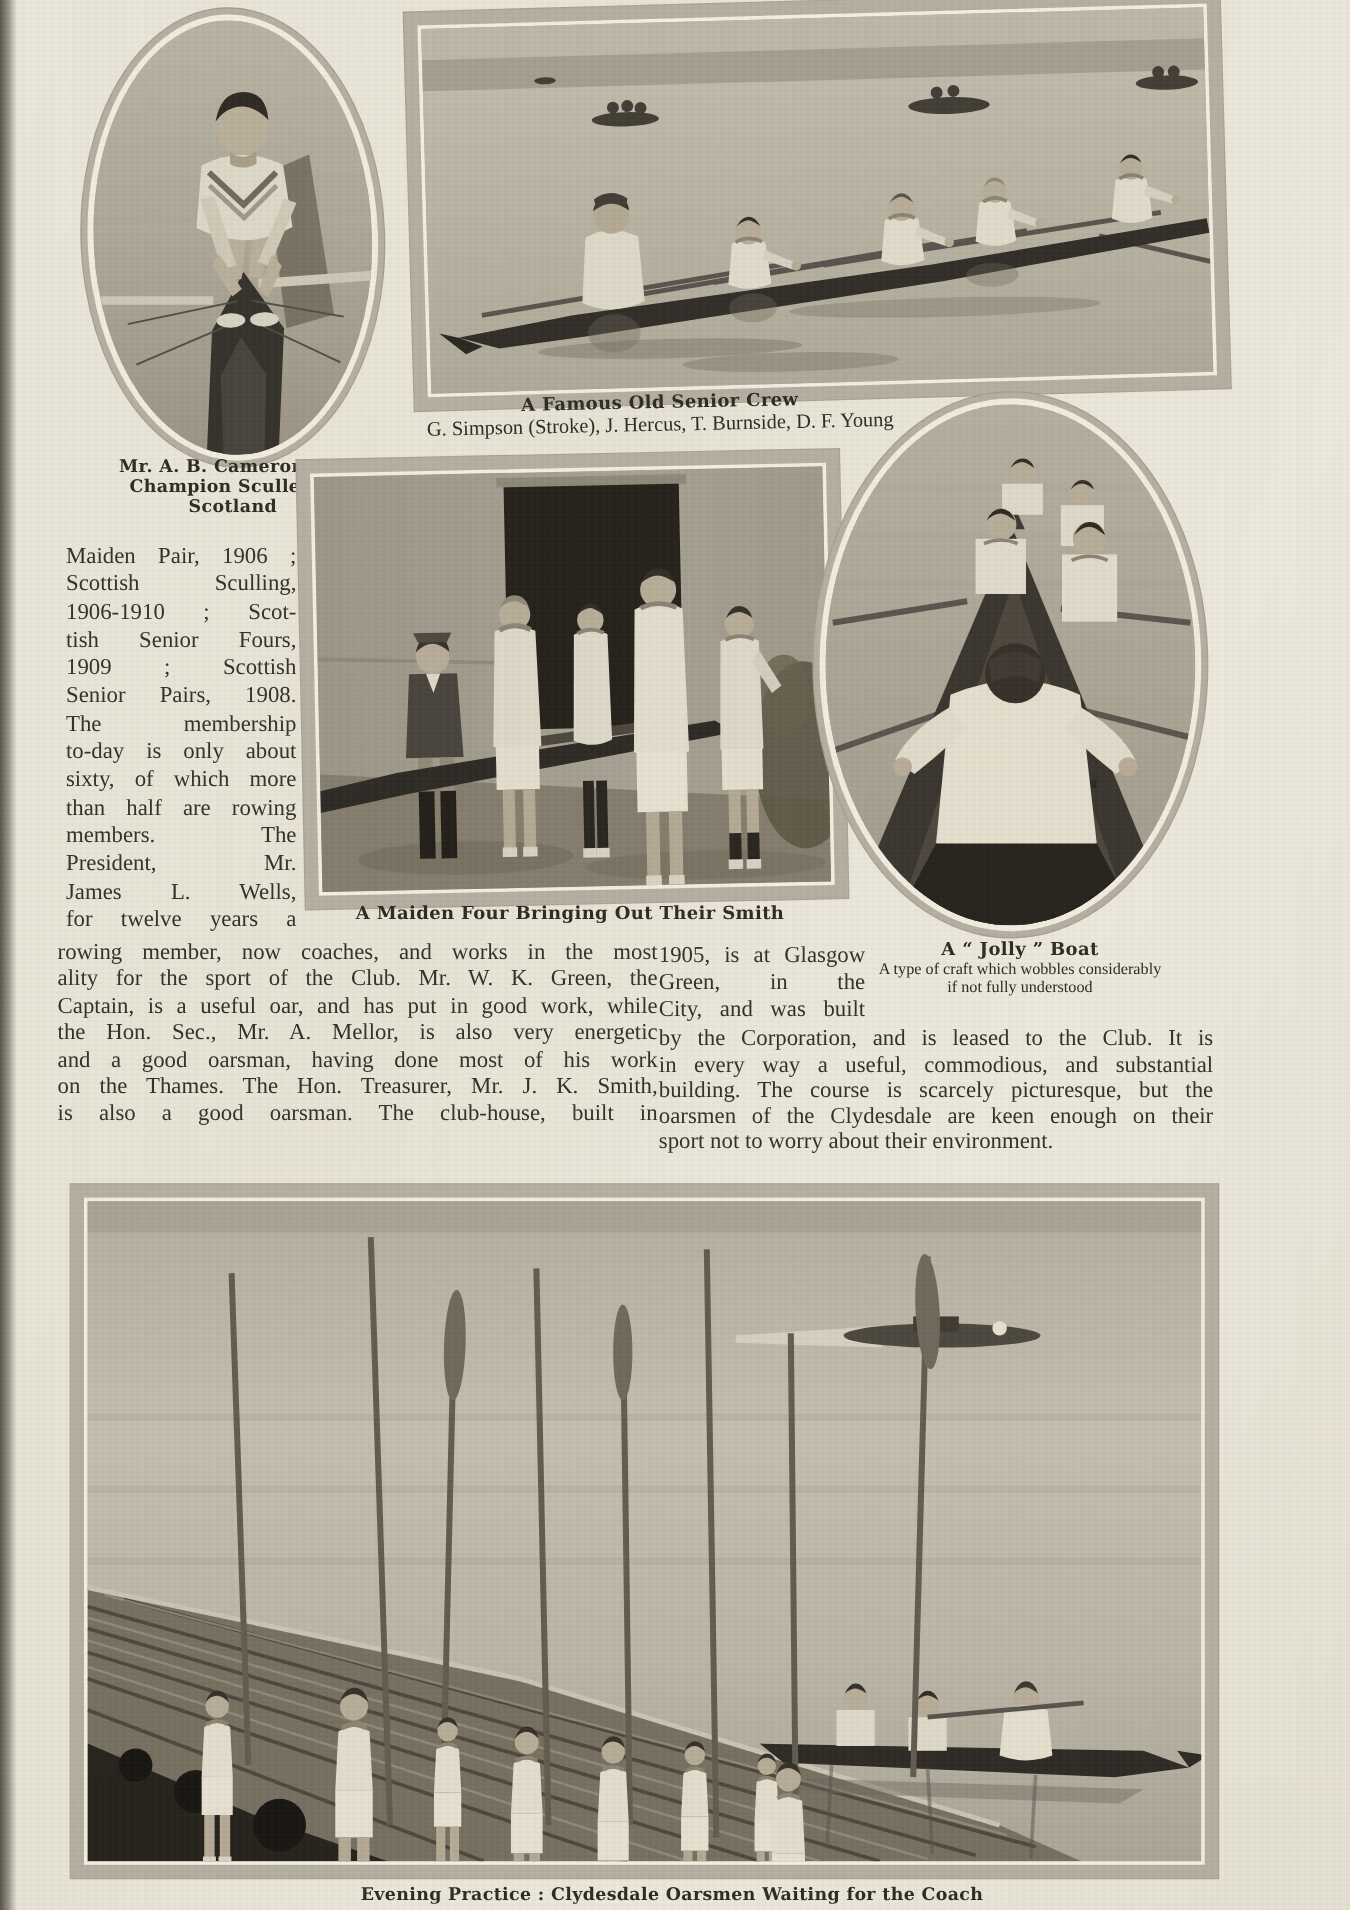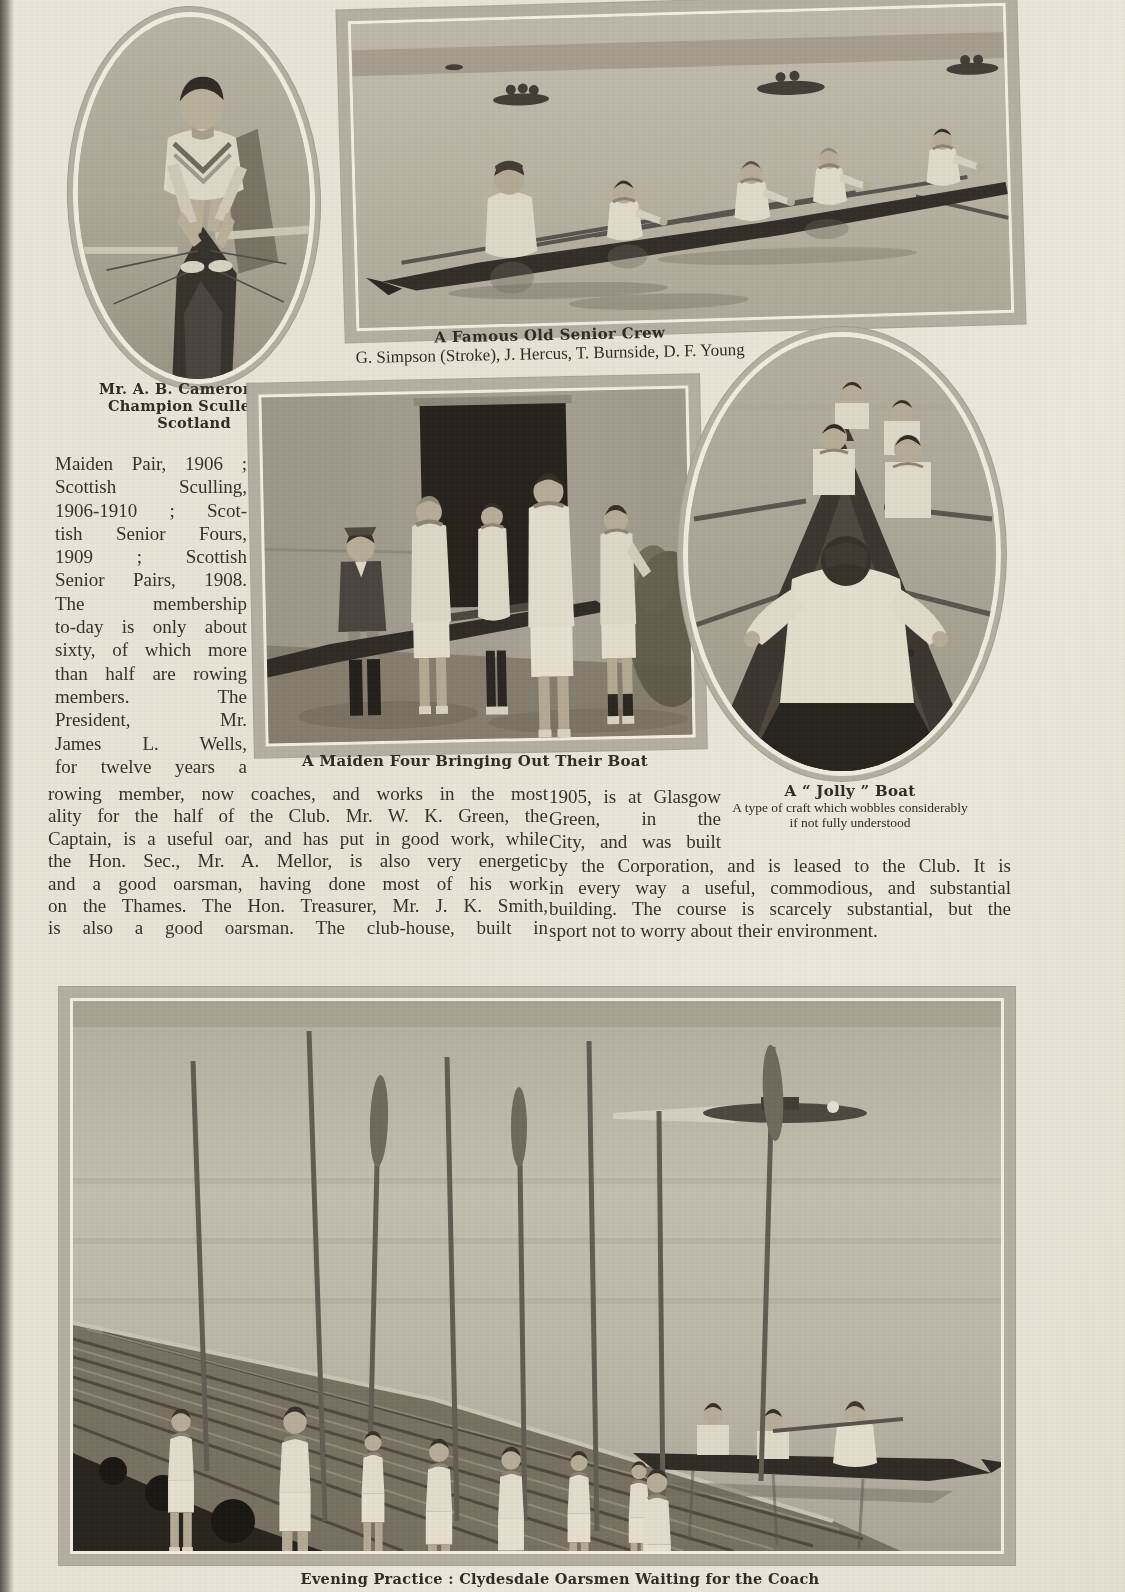--- a/index.html
+++ b/index.html
@@ -260,21 +260,21 @@
           <rect x="-12" y="292" width="10" height="26" fill="#26221c"></rect>
           <rect x="3" y="292" width="10" height="26" fill="#26221c"></rect>
           <rect x="-13" y="314" width="12" height="8" fill="#d8d2c2"></rect>
           <rect x="2" y="314" width="12" height="8" fill="#d8d2c2"></rect>
         </g>
       </g>
     </svg>
   </div>
 
   <div class="cap" style="left:250px;top:752px;width:450px;">
-    <div class="b">A Maiden Four Bringing Out Their Boat</div>
+    <div class="b">A Maiden Four Bringing Out Their Smith</div>
   </div>
 
   <div class="oval" style="left:683px;top:332px;width:318px;height:444px;">
     <svg viewBox="0 0 308 434" preserveAspectRatio="none">
       <defs>
         <linearGradient id="gD" x1="0" y1="0" x2="0" y2="1">
           <stop offset="0" stop-color="#b4ae9f"></stop>
             <stop offset="1" stop-color="#a09a8b"></stop>
         </linearGradient>
       </defs>
@@ -349,38 +349,39 @@
     <div class="ln">sixty, of which more</div>
     <div class="ln">than half are rowing</div>
     <div class="ln">members.  The</div>
     <div class="ln">President, Mr.</div>
     <div class="ln">James L. Wells,</div>
     <div class="ln">for twelve years a</div>
   </div>
 
   <div class="bodytxt mainL" style="left:48px;top:783px;width:500px;">
     <div class="ln">rowing member, now coaches, and works in the most</div>
-    <div class="ln">ality for the half of the Club.  Mr. W. K. Green, the</div>
+    <div class="ln">ality for the sport of the Club.  Mr. W. K. Green, the</div>
     <div class="ln">Captain, is a useful oar, and has put in good work, while</div>
     <div class="ln">the Hon. Sec., Mr. A. Mellor, is also very energetic</div>
     <div class="ln">and a good oarsman, having done most of his work</div>
     <div class="ln">on the Thames.  The Hon. Treasurer, Mr. J. K. Smith,</div>
     <div class="ln">is also a good oarsman.  The club-house, built in</div>
   </div>
 
   <div class="bodytxt narrowR" style="left:549px;top:786px;width:172px;">
     <div class="ln">1905, is at Glasgow</div>
     <div class="ln">Green, in the</div>
     <div class="ln">City, and was built</div>
   </div>
 
   <div class="bodytxt fullR" style="left:549px;top:855px;width:462px;">
     <div class="ln">by the Corporation, and is leased to the Club.  It is</div>
     <div class="ln">in every way a useful, commodious, and substantial</div>
-    <div class="ln">building.  The course is scarcely substantial, but the</div>
+    <div class="ln">building.  The course is scarcely picturesque, but the</div>
+    <div class="ln">oarsmen of the Clydesdale are keen enough on their</div>
     <div class="ln-end">sport not to worry about their environment.</div>
   </div>
 
   <div class="photo" style="left:70px;top:998px;width:928px;height:550px;">
     <svg viewBox="0 0 928 550" preserveAspectRatio="none">
       <defs>
         <linearGradient id="gE" x1="0" y1="0" x2="0" y2="1">
           <stop offset="0" stop-color="#b3ad9e"></stop>
             <stop offset=".35" stop-color="#c3bdae"></stop>
             <stop offset=".7" stop-color="#bab4a5"></stop>

